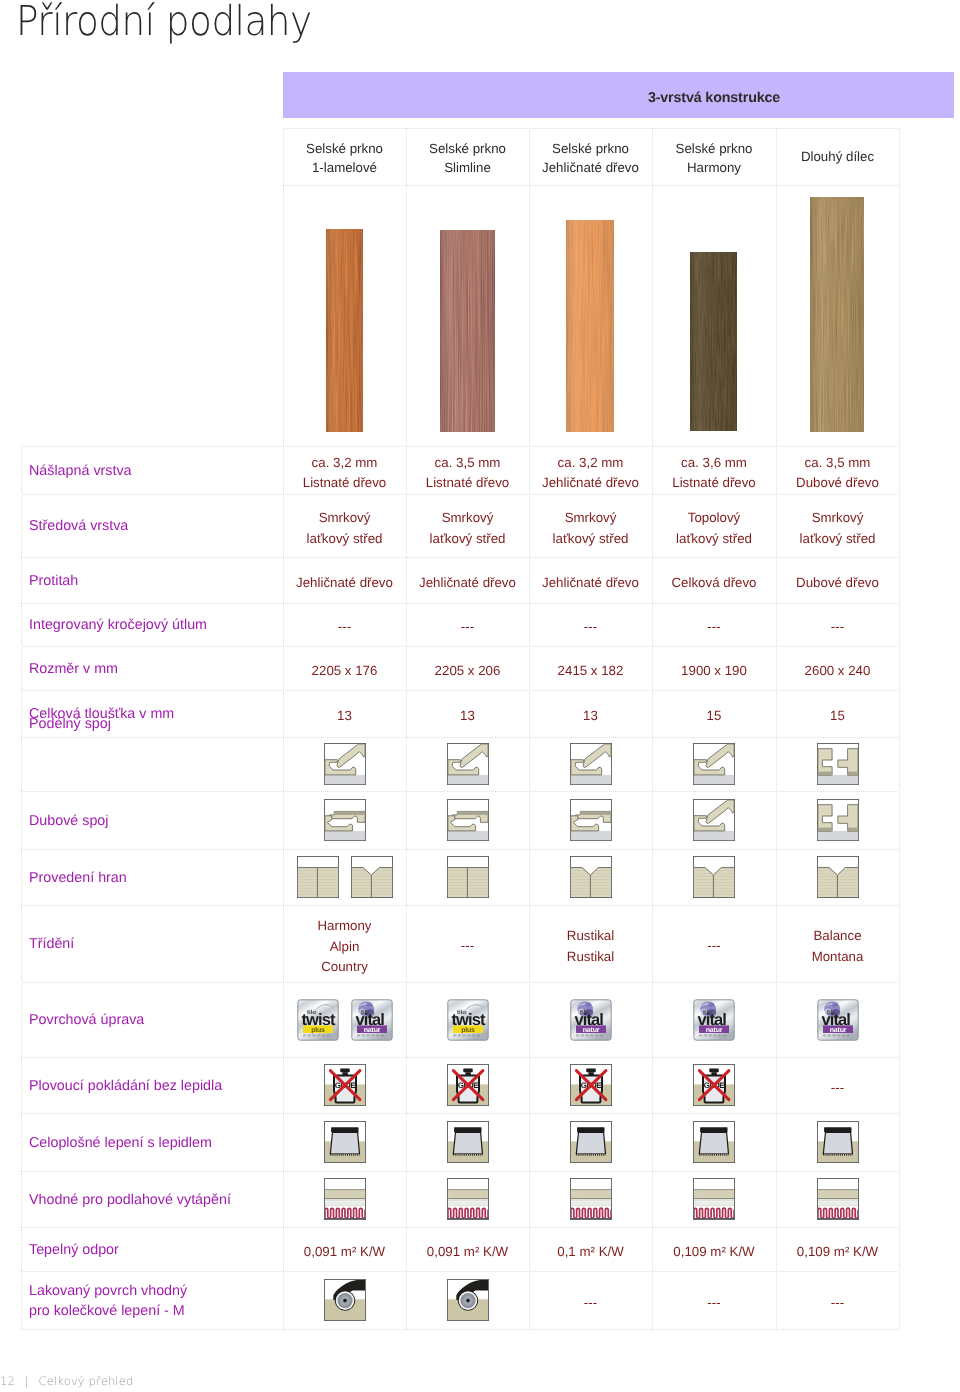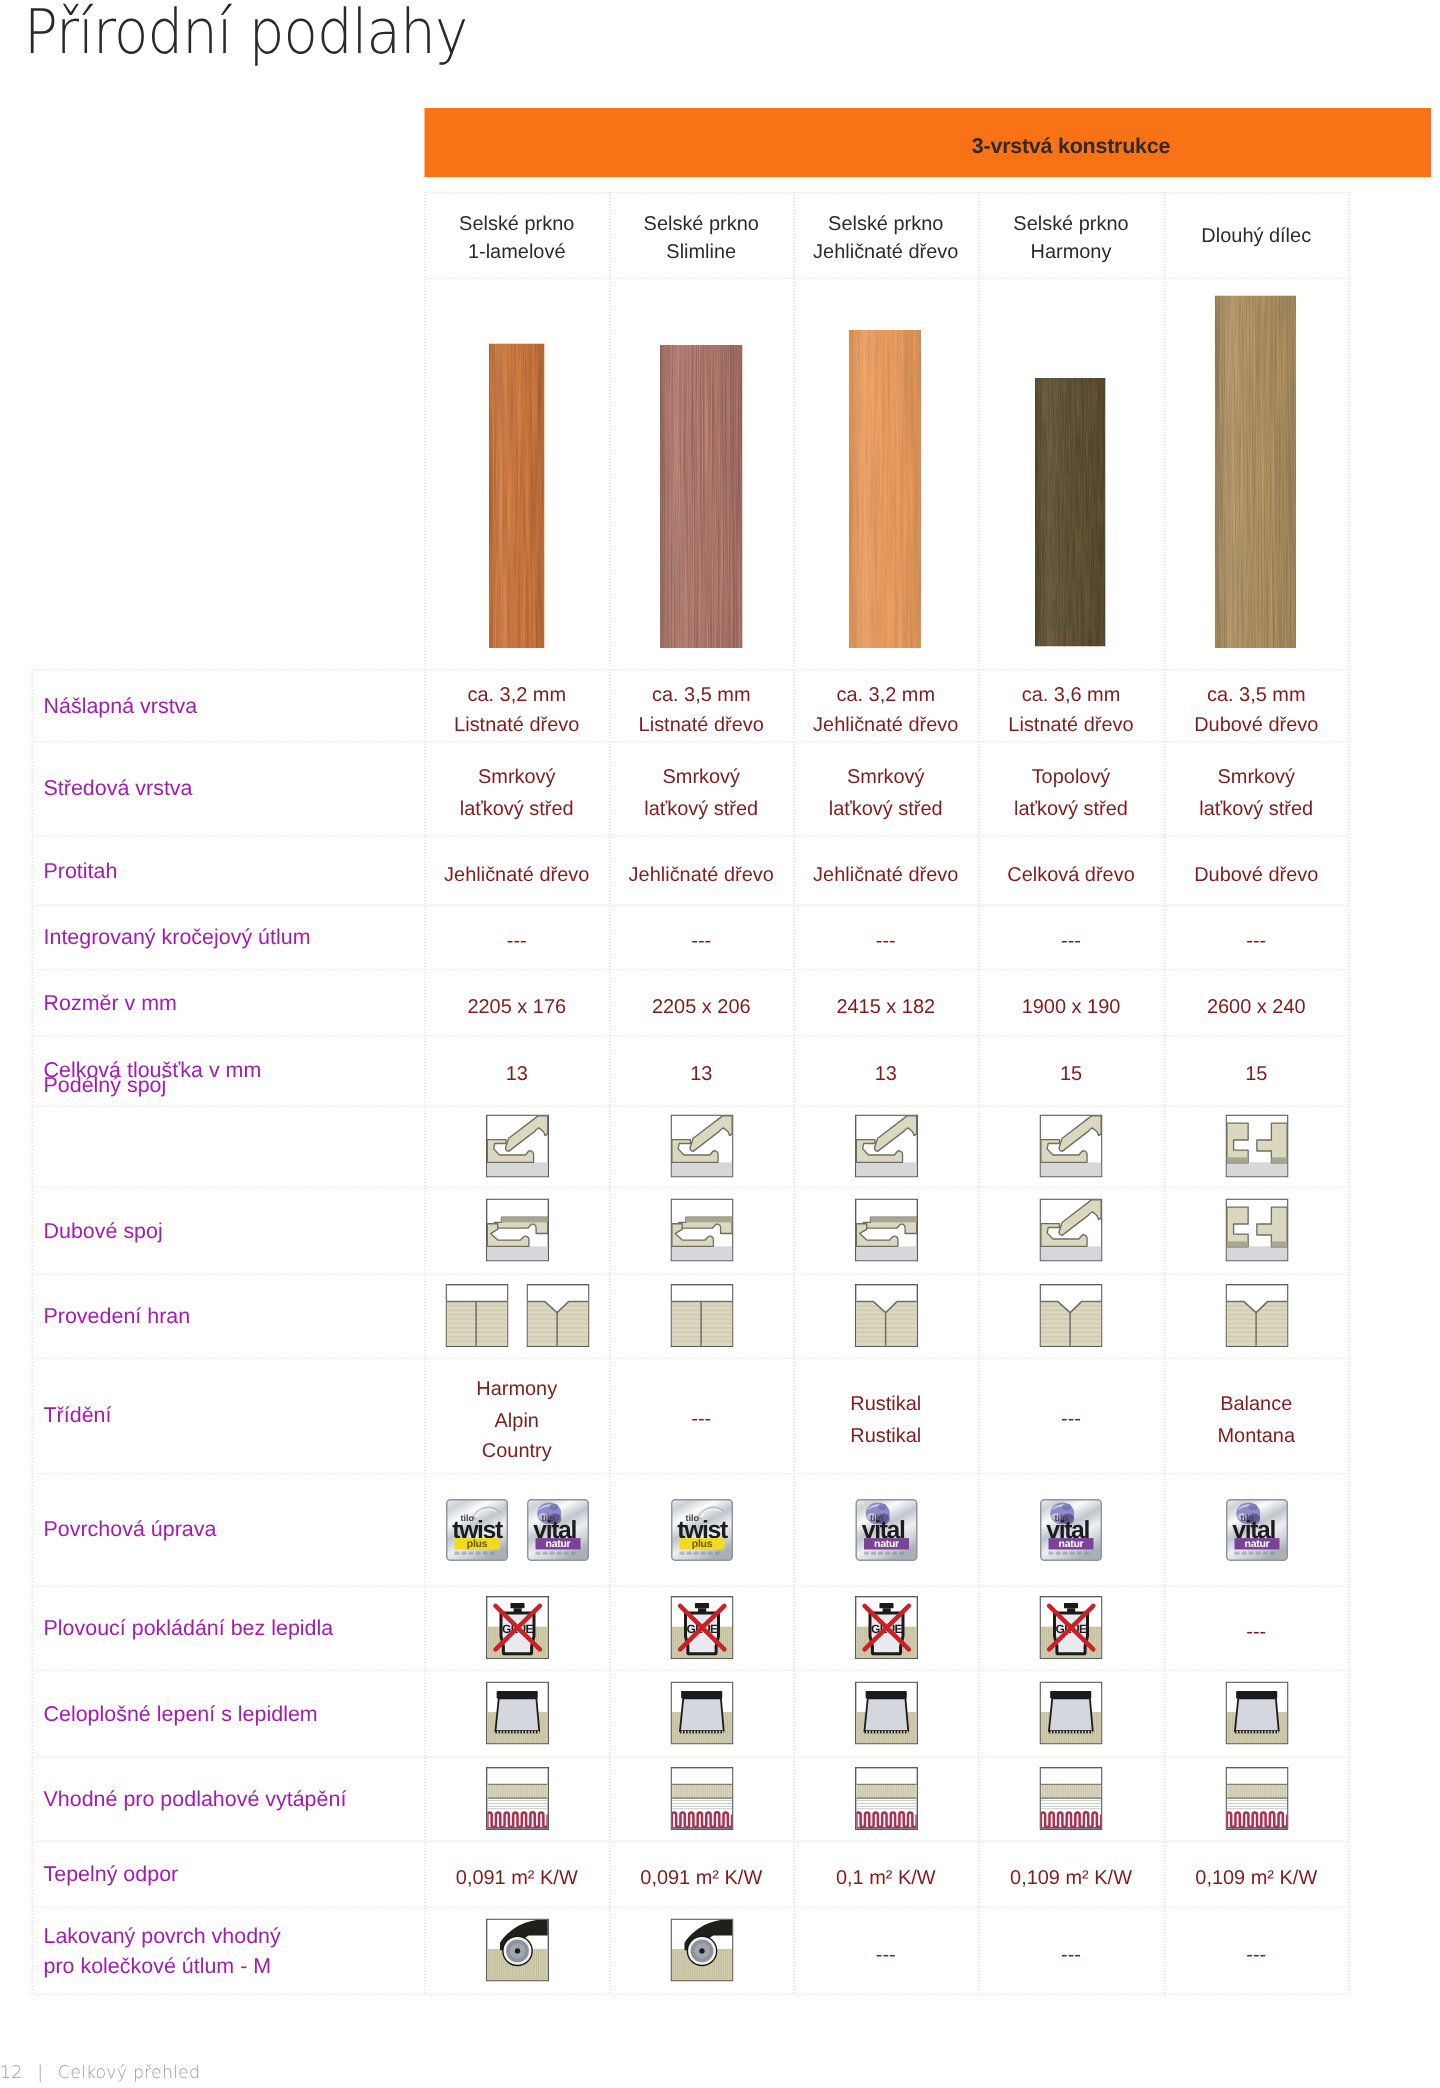--- a/index.html
+++ b/index.html
@@ -7,21 +7,21 @@
   body{width:960px;height:1392px;font-family:"Liberation Sans",sans-serif;color:#2b2a28;
         -webkit-font-smoothing:antialiased;text-rendering:geometricPrecision;}
   .page{position:relative;width:960px;height:1392px;overflow:hidden;background:#fff;}
 
   
   .title{position:absolute;left:16px;top:-3px;font-size:41px;font-weight:200;
          font-family:"DejaVu Sans",sans-serif;letter-spacing:-0.6px;color:#29292b;
          line-height:1.18;white-space:nowrap;transform:scaleX(0.912);transform-origin:0 0;}
 
   
-  .band{position:absolute;left:283px;top:72px;width:671px;height:46px;background:#f97316;}
+  .band{position:absolute;left:283px;top:72px;width:671px;height:46px;background:#c4b5fd;}
   .band-label{position:absolute;left:246px;width:370px;top:17.5px;text-align:center;
               font-size:14.3px;font-weight:700;color:#2e2b29;letter-spacing:-0.15px;}
 
   
   .gridlines{position:absolute;left:0;top:0;width:960px;height:1392px;}
   .vline{position:absolute;width:1px;
          background-image:linear-gradient(to bottom,#e3dfd2 0 1px,transparent 1px 2px);
          background-size:1px 2px;}
   .hline{position:absolute;height:1px;
          background-image:linear-gradient(to right,#e3dfd2 0 1px,transparent 1px 2px);
@@ -812,21 +812,21 @@
       <div>0,1 m² K/W</div>
     </div>
     <div class="ctext" style="left:652px;top:1241.7px;width:124px">
       <div>0,109 m² K/W</div>
     </div>
     <div class="ctext" style="left:776px;top:1241.7px;width:123px">
       <div>0,109 m² K/W</div>
     </div>
     <div class="rlabel" style="top:1281.0px">
       <div>Lakovaný povrch vhodný</div>
-      <div>pro kolečkové útlum - M</div>
+      <div>pro kolečkové lepení - M</div>
     </div>
     <svg class="ico" style="left:323.5px;top:1279.0px;width:42px;height:42px" viewBox="0 0 42 42">
         <use href="#ic-chair-caster"></use>
       </svg>
     <svg class="ico" style="left:446.5px;top:1279.0px;width:42px;height:42px" viewBox="0 0 42 42">
         <use href="#ic-chair-caster"></use>
       </svg>
     <div class="ctext" style="left:529px;top:1292.7px;width:123px">
       <div>---</div>
     </div>

